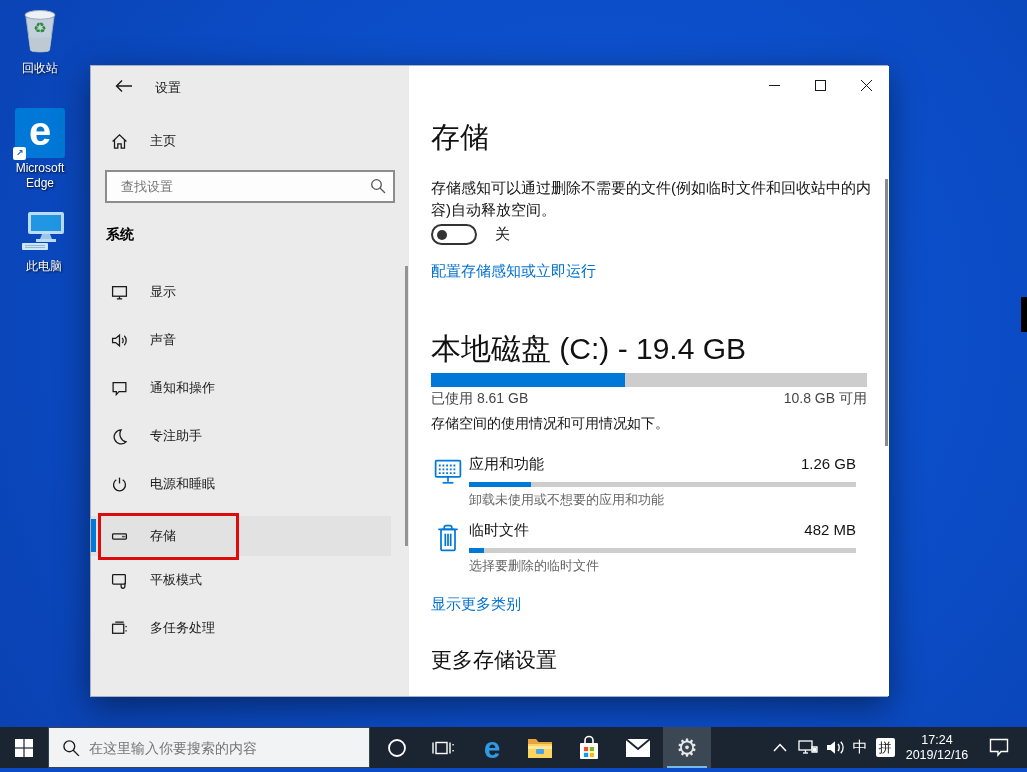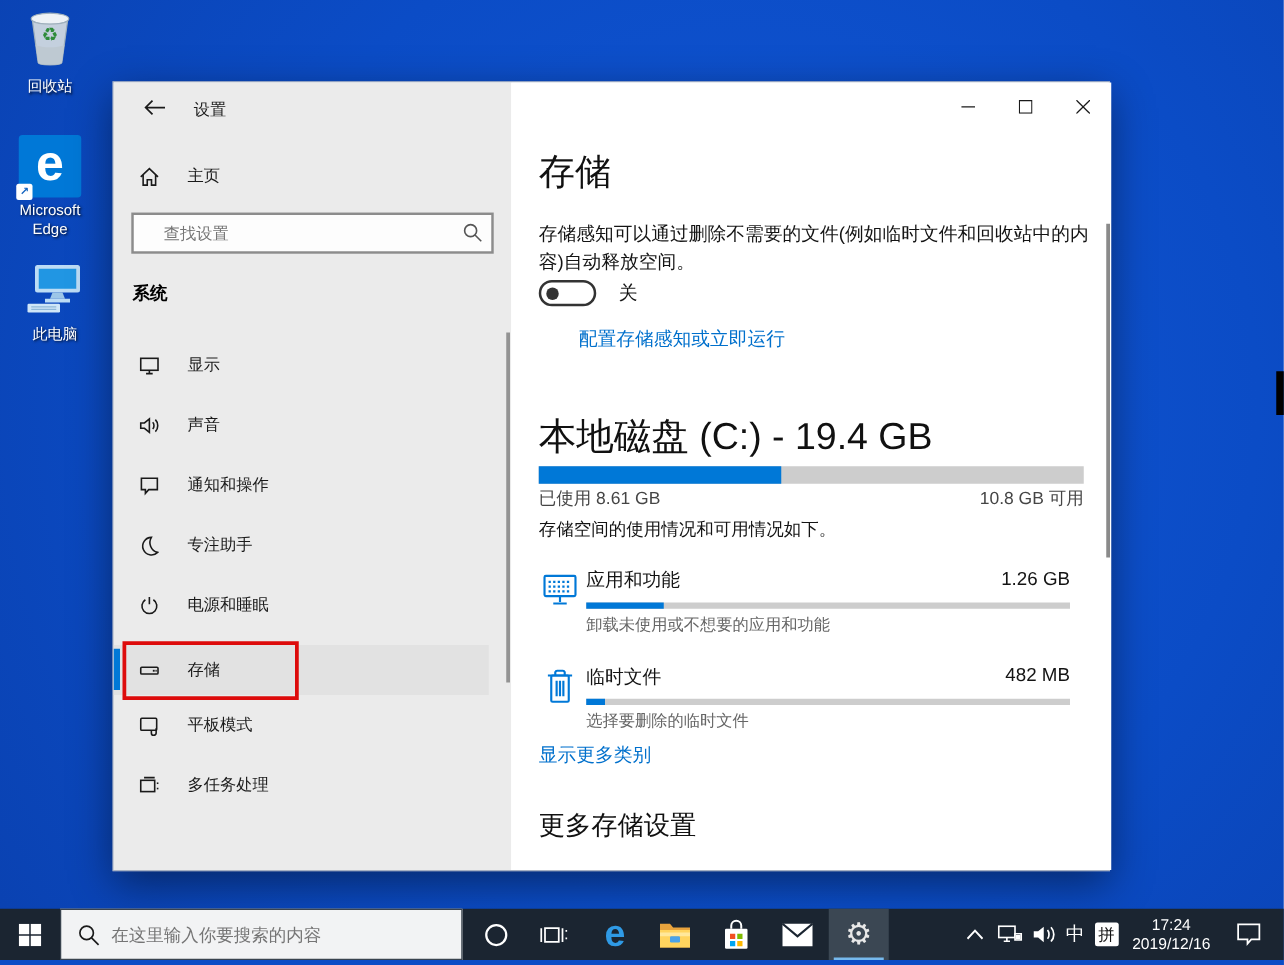--- a/index.html
+++ b/index.html
@@ -26,21 +26,21 @@
     background:#fff; box-shadow:0 10px 32px rgba(0,0,0,.45);
     border:1px solid rgba(0,30,80,.35); }
   #sidebar { position:absolute; left:0; top:0; width:318px; height:100%; background:#ebebeb; }
   .back-btn { position:absolute; left:16px; top:6px; width:34px; height:28px;
     display:flex; align-items:center; justify-content:center; }
   .win-title { position:absolute; left:64px; top:13px; font-size:13px; color:#1a1a1a; }
   .home-row { position:absolute; left:0; top:60px; width:300px; height:30px;
     display:flex; align-items:center; padding-left:20px; gap:22px; font-size:13px; color:#1a1a1a; }
   .searchbox { position:absolute; left:14px; top:104px; width:290px; height:33px; }
   .searchbox input { width:100%; height:100%; border:2px solid #8c8c8c; background:#fdfdfd;
-    font-size:13px; padding:0 32px 0 24px; color:#333; outline:none;
+    font-size:13px; padding:0 32px 0 14px; color:#333; outline:none;
     font-family:inherit; }
   .searchbox .mag { position:absolute; right:9px; top:8px; }
   .side-section { position:absolute; left:15px; top:160px; font-size:14px; font-weight:700; color:#000; }
 
   .nav-item { position:absolute; left:0; width:300px; height:40px;
     display:flex; align-items:center; padding-left:20px; gap:22px;
     font-size:13px; color:#1a1a1a; cursor:default; }
   .nav-item.sel { background:#e2e2e2; }
   .accent-bar { position:absolute; left:0; top:3px; width:5px; height:33px; background:#0078d7; }
   .red-box { position:absolute; left:7px; top:447px; width:141px; height:47px;
@@ -53,21 +53,21 @@
   .wc { width:46px; height:38px; display:flex; align-items:center; justify-content:center; }
   .h1 { position:absolute; left:22px; top:52px; font-size:29px; font-weight:400; color:#111; }
   .para { position:absolute; left:22px; top:111px; width:450px; font-size:15px;
     line-height:22px; color:#141414; }
   .toggle { position:absolute; left:22px; top:158px; width:46px; height:21px;
     border:2px solid #333; border-radius:11px; }
   .toggle .knob { position:absolute; left:4px; top:3.5px; width:10px; height:10px;
     border-radius:50%; background:#333; }
   .toggle-lbl { position:absolute; left:86px; top:159px; font-size:15px; color:#141414; }
   .link { color:#0070cc; font-size:15px; cursor:pointer; }
-  .link1 { position:absolute; left:22px; top:196px;margin-left:32px; }
+  .link1 { position:absolute; left:22px; top:196px; }
   .h2 { position:absolute; left:22px; top:263px; font-size:30px; font-weight:400; color:#111; }
   .disk-bar { position:absolute; left:22px; top:307px; width:436px; height:14px; background:#cdcdcd; }
   .disk-bar .fill { height:100%; background:#0078d7; }
   .disk-labels { position:absolute; left:22px; top:324px; width:436px; display:flex;
     justify-content:space-between; font-size:14px; color:#454545; }
   .note { position:absolute; left:22px; top:349px; font-size:14px; color:#141414; }
 
   .cat-row { position:absolute; left:0; width:460px; height:56px; cursor:pointer; }
   .cat-row .cicon { position:absolute; left:25px; top:6px; }
   .cat-row .ctitle { position:absolute; left:60px; top:2px; font-size:15px; color:#141414; }
@@ -289,21 +289,21 @@
             <line x1="8" y1="22" x2="18" y2="22"></line>
         </svg>
         <span class="ctitle">应用和功能</span>
         <span class="cval">1.26 GB</span>
         <div class="cbar">
           <div class="fill" style="width: 16%;"></div>
         </div>
         <span class="cdesc">卸载未使用或不想要的应用和功能</span>
       </div>
 
-      <div class="cat-row" style="top:464px;">
+      <div class="cat-row" style="top:453px;">
         <svg class="cicon" style="left:28px;top:5px;" width="22" height="28" viewBox="0 0 20 26" stroke="#0078d7" stroke-width="1.6" fill="none">
           <line x1="1" y1="5" x2="19" y2="5"></line>
           <path d="M6.5 5 V2.5 a1.5 1.5 0 0 1 1.5 -1 h4 a1.5 1.5 0 0 1 1.5 1 V5"></path>
           <rect x="3.5" y="5" width="13" height="19.5" rx="1"></rect>
           <line x1="7.5" y1="9" x2="7.5" y2="20.5"></line>
           <line x1="10" y1="9" x2="10" y2="20.5"></line>
           <line x1="12.5" y1="9" x2="12.5" y2="20.5"></line>
         </svg>
         <span class="ctitle">临时文件</span>
         <span class="cval">482 MB</span>

